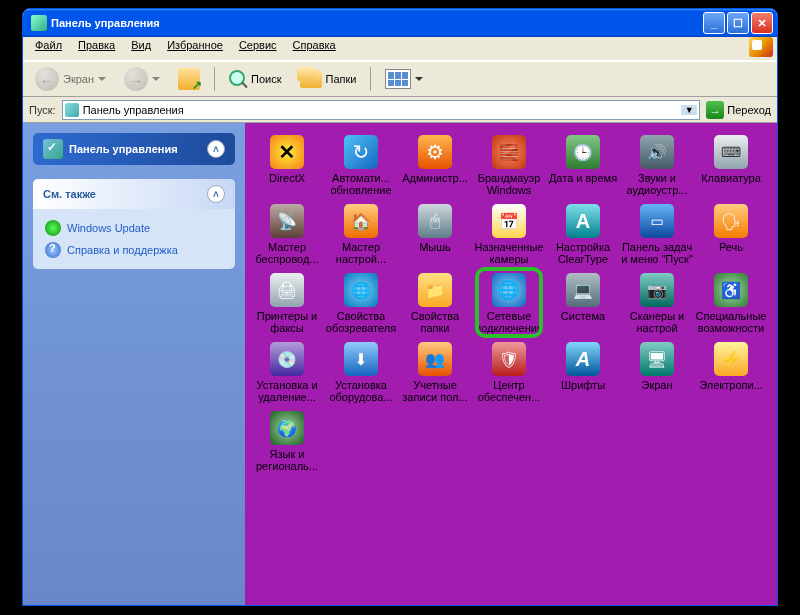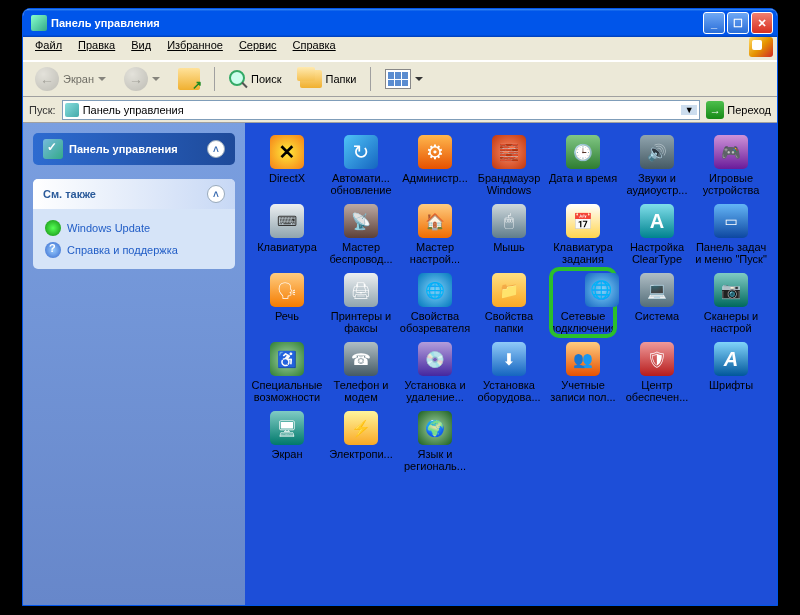--- a/index.html
+++ b/index.html
@@ -48,24 +48,24 @@
 .panel-head .pico { width: 20px; height: 20px; margin-right: 6px; background: linear-gradient(135deg,#7bd,#3a8); border-radius: 3px; position: relative; }
 .panel-head .pico:after { content: "✓"; position: absolute; color: #fff; font-size: 12px; left: 4px; top: 1px; }
 .panel-arrow { margin-left: auto; width: 18px; height: 18px; border-radius: 50%; background: #fff; border: 1px solid #9ab; display: flex; align-items: center; justify-content: center; color: #3a6bb0; font-size: 10px; }
 .panel-body { padding: 8px 12px; }
 .panel-link { display: flex; align-items: center; gap: 6px; color: #215dc6; padding: 3px 0; cursor: pointer; }
 .panel-link .li { width: 16px; height: 16px; border-radius: 3px; }
 .li.switch { background: linear-gradient(135deg,#8dd,#4aa); }
 .li.wu { background: radial-gradient(circle,#5f5,#181); border-radius: 50%; }
 .li.help { background: radial-gradient(circle,#9cf,#36c); border-radius: 50%; position: relative; }
 .li.help:after { content: "?"; color: #fff; position: absolute; left: 4px; top: 0; font-weight: bold; }
-.main-area { flex: 1; background: #1d4ed8; overflow: auto; padding: 10px 6px; }
+.main-area { flex: 1; background: #a21caf; overflow: auto; padding: 10px 6px; }
 .icon-grid { display: grid; grid-template-columns: repeat(7, 72px); gap: 4px 2px; }
 .cp-item { width: 72px; display: flex; flex-direction: column; align-items: center; text-align: center; cursor: pointer; padding: 2px 0; }
-.cp-item.highlight { position: relative; align-items: flex-end; }
+.cp-item.highlight { position: relative; }
 .cp-item.highlight:before { content: ""; position: absolute; top: -4px; left: 2px; right: 2px; bottom: -2px; border: 4px solid #2bbf2b; border-radius: 10px; }
 .cp-ico { width: 34px; height: 34px; margin-bottom: 3px; border-radius: 5px; display: flex; align-items: center; justify-content: center; font-size: 20px; color: #fff; position: relative; }
 .cp-label { font-size: 11px; line-height: 12px; color: #000; word-break: break-word; max-height: 36px; overflow: hidden; }
 
 .ic0{background:radial-gradient(circle,#ffeb3b,#f57f17)}.ic0:after{content:"✕";color:#000;font-weight:bold}
 .ic1{background:linear-gradient(135deg,#4fc3f7,#1565c0)}.ic1:after{content:"↻"}
 .ic2{background:linear-gradient(#ffb74d,#e65100)}.ic2:after{content:"⚙"}
 .ic3{background:radial-gradient(circle,#ff8a65,#bf360c)}.ic3:after{content:"🧱";font-size:16px}
 .ic4{background:linear-gradient(#81c784,#2e7d32)}.ic4:after{content:"🕒";font-size:16px}
 .ic5{background:linear-gradient(#90a4ae,#455a64)}.ic5:after{content:"🔊";font-size:16px}
@@ -216,42 +216,38 @@
           </div>
           <div class="cp-item">
             <div class="cp-ico ic4"></div>
             <div class="cp-label">Дата и время</div>
           </div>
           <div class="cp-item">
             <div class="cp-ico ic5"></div>
             <div class="cp-label">Звуки и аудиоустр...</div>
           </div>
           <div class="cp-item">
-            <div class="cp-ico ic6"></div>
-            <div class="cp-label">Игровые устройства</div>
-          </div>
-          <div class="cp-item">
             <div class="cp-ico ic7"></div>
             <div class="cp-label">Клавиатура</div>
           </div>
           <div class="cp-item">
             <div class="cp-ico ic8"></div>
             <div class="cp-label">Мастер беспровод...</div>
           </div>
           <div class="cp-item">
             <div class="cp-ico ic9"></div>
             <div class="cp-label">Мастер настрой...</div>
           </div>
           <div class="cp-item">
             <div class="cp-ico ic10"></div>
             <div class="cp-label">Мышь</div>
           </div>
           <div class="cp-item">
             <div class="cp-ico ic11"></div>
-            <div class="cp-label">Клавиатура задания</div>
+            <div class="cp-label">Назначенные камеры</div>
           </div>
           <div class="cp-item">
             <div class="cp-ico ic12"></div>
             <div class="cp-label">Настройка ClearType</div>
           </div>
           <div class="cp-item">
             <div class="cp-ico ic13"></div>
             <div class="cp-label">Панель задач и меню "Пуск"</div>
           </div>
           <div class="cp-item">
@@ -280,24 +276,20 @@
           </div>
           <div class="cp-item">
             <div class="cp-ico ic20"></div>
             <div class="cp-label">Сканеры и настрой</div>
           </div>
           <div class="cp-item">
             <div class="cp-ico ic21"></div>
             <div class="cp-label">Специальные возможности</div>
           </div>
           <div class="cp-item">
-            <div class="cp-ico ic22"></div>
-            <div class="cp-label">Телефон и модем</div>
-          </div>
-          <div class="cp-item">
             <div class="cp-ico ic23"></div>
             <div class="cp-label">Установка и удаление...</div>
           </div>
           <div class="cp-item">
             <div class="cp-ico ic24"></div>
             <div class="cp-label">Установка оборудова...</div>
           </div>
           <div class="cp-item">
             <div class="cp-ico ic25"></div>
             <div class="cp-label">Учетные записи пол...</div>

